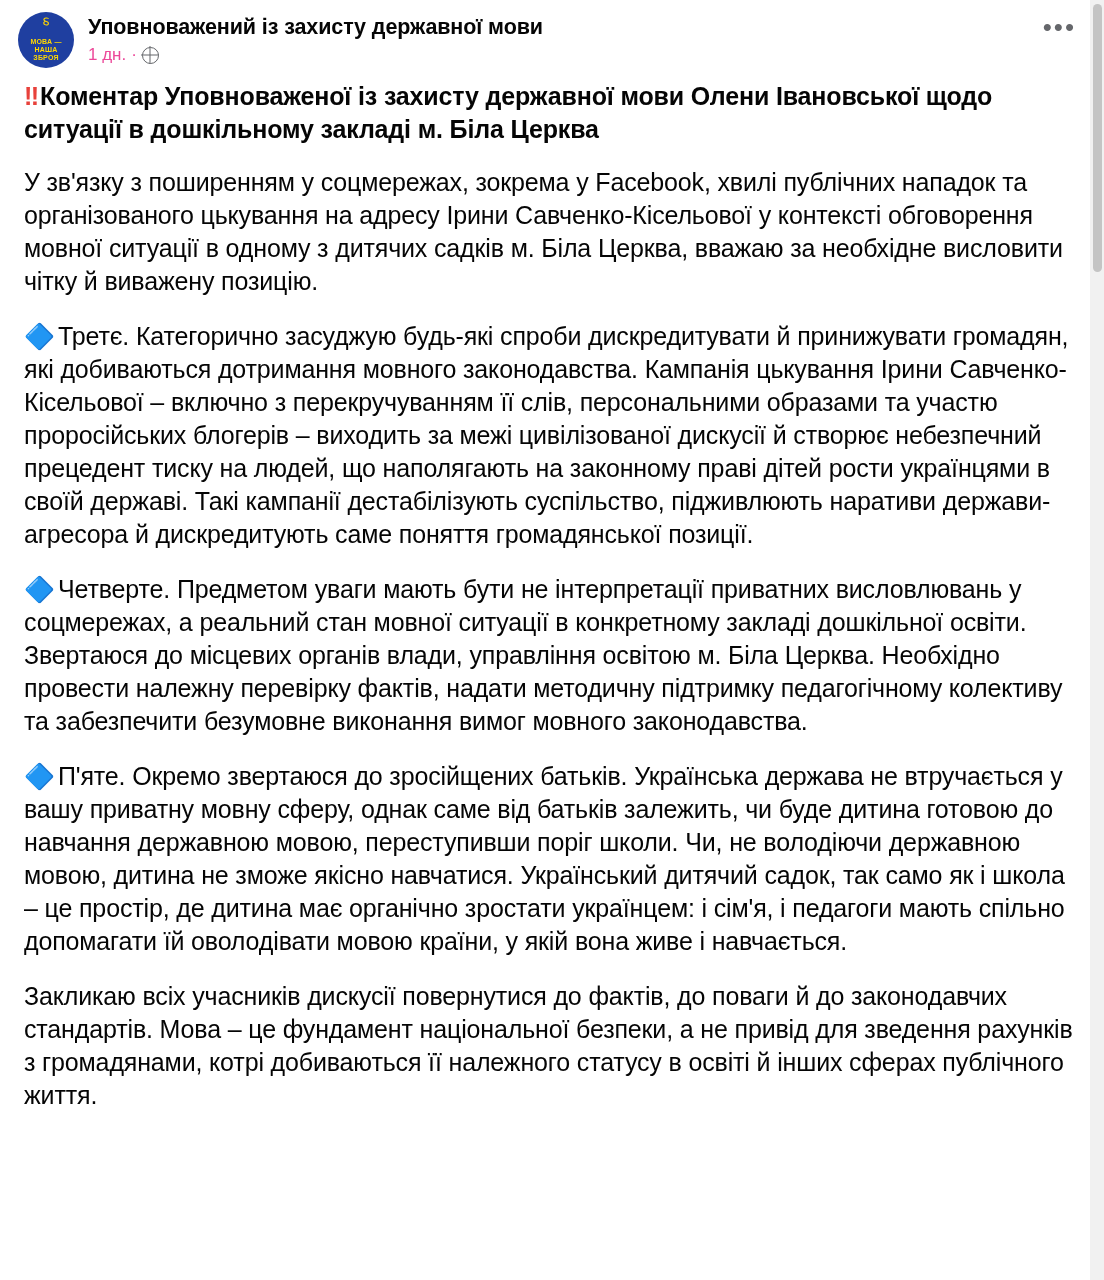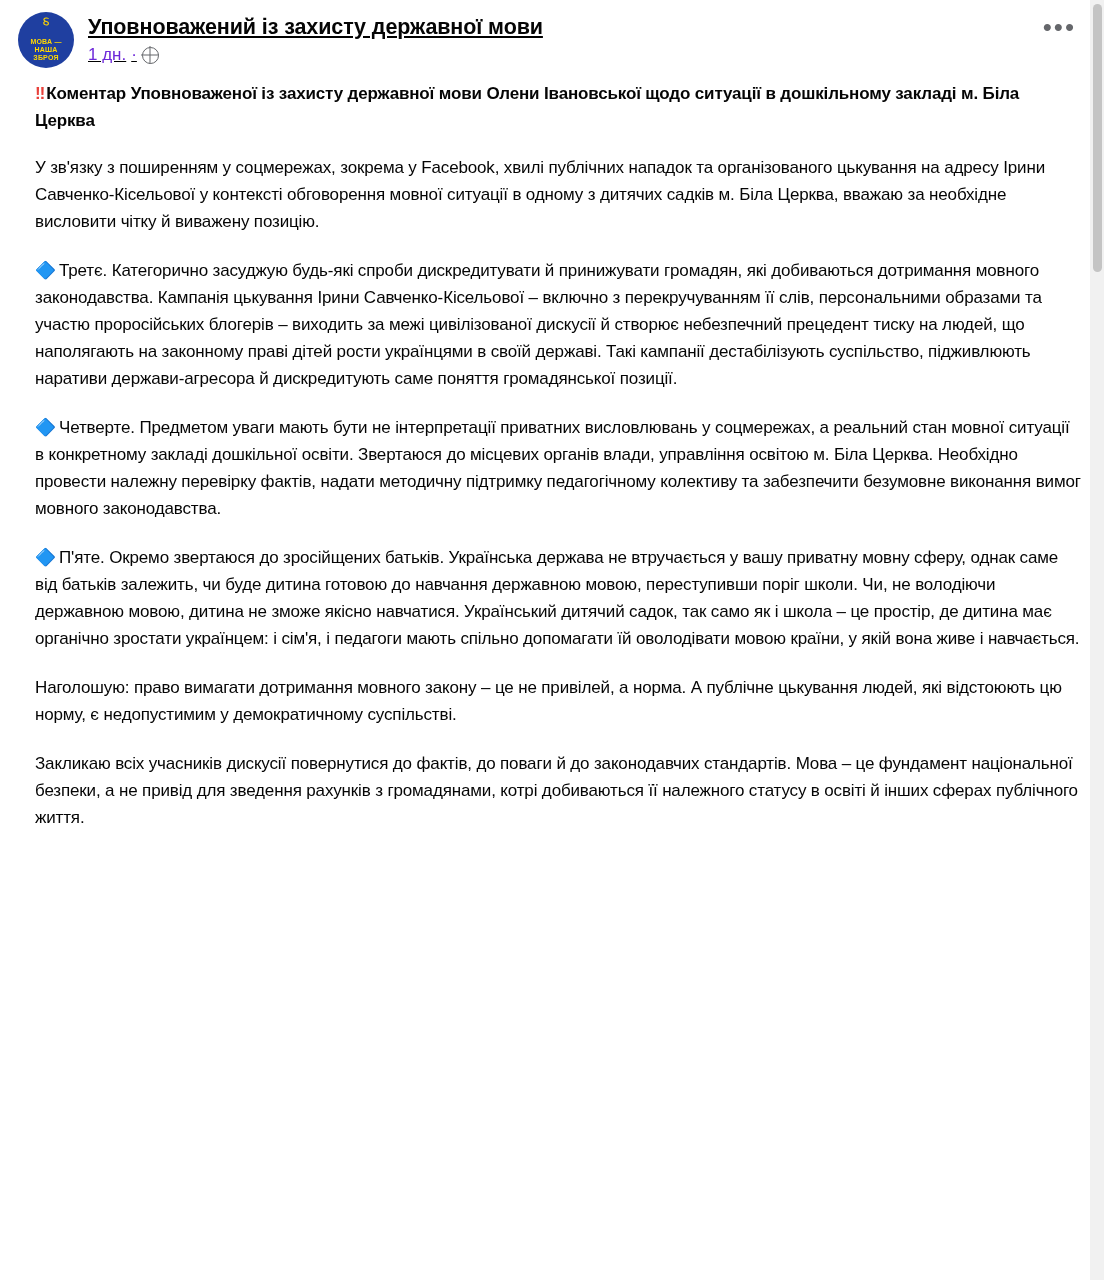--- a/index.html
+++ b/index.html
@@ -62,34 +62,33 @@
     font-size: 7px;
     font-weight: bold;
     line-height: 8px;
     letter-spacing: .2px;
   }
   .header-text {
     margin-left: 14px;
     padding-top: 2px;
     flex: 1 1 auto;
     min-width: 0;
-    text-decoration: underline;
   }
   .page-title {
     font-size: 21.5px;
     font-weight: bold;
     color: #050505;
     line-height: 26px;
     letter-spacing: -.1px;
   }
   .meta-row {
     display: flex;
     align-items: center;
     margin-top: 5px;
-    color: #6d28d9;
+    color: #ec4899;
     font-size: 17px;
   }
   .meta-sep { margin: 0 5px; }
   .globe-icon {
     display: inline-block;
     width: 17px;
     height: 17px;
     border-radius: 50%;
     border: 1.6px solid #65676b;
     position: relative;
@@ -121,24 +120,24 @@
     color: #65676b;
     font-size: 26px;
     line-height: 10px;
     letter-spacing: 2px;
     cursor: pointer;
     user-select: none;
   }
 
   
   .post-body {
-    padding: 8px 22px 0 35px;
+    padding: 8px 22px 0 24px;
     color: #050505;
-    font-size: 17px;
-    line-height: 27px;
+    font-size: 25px;
+    line-height: 33px;
     letter-spacing: -.15px;
   }
   .para {
     margin: 0 0 22px 0;
   }
   .para.lead {
     font-weight: bold;
     margin-bottom: 20px;
   }
   .emoji-warn {
@@ -214,23 +213,20 @@
     </p>
 
     <p class="para">
       <span class="diamond">🔷</span><span>Четверте. Предметом уваги мають бути не інтерпретації приватних висловлювань у соцмережах, а реальний стан мовної ситуації в конкретному закладі дошкільної освіти. Звертаюся до місцевих органів влади, управління освітою м. Біла Церква. Необхідно провести належну перевірку фактів, надати методичну підтримку педагогічному колективу та забезпечити безумовне виконання вимог мовного законодавства.</span>
     </p>
 
     <p class="para">
       <span class="diamond">🔷</span><span>П'яте. Окремо звертаюся до зросійщених батьків. Українська держава не втручається у вашу приватну мовну сферу, однак саме від батьків залежить, чи буде дитина готовою до навчання державною мовою, переступивши поріг школи. Чи, не володіючи державною мовою, дитина не зможе якісно навчатися. Український дитячий садок, так само як і школа – це простір, де дитина має органічно зростати українцем: і сім'я, і педагоги мають спільно допомагати їй оволодівати мовою країни, у якій вона живе і навчається.</span>
     </p>
 
-    <p class="para">
-      <span>Наголошую: право вимагати дотримання мовного закону – це не привілей, а норма. А публічне цькування людей, які відстоюють цю норму, є недопустимим у демократичному суспільстві.</span>
-    </p>
 
     <p class="para">
       <span>Закликаю всіх учасників дискусії повернутися до фактів, до поваги й до законодавчих стандартів. Мова – це фундамент національної безпеки, а не привід для зведення рахунків з громадянами, котрі добиваються її належного статусу в освіті й інших сферах публічного життя.</span>
     </p>
 
   </div>
 
   <div class="scrollbar-track">
     <div class="scrollbar-thumb"></div>
   </div>

